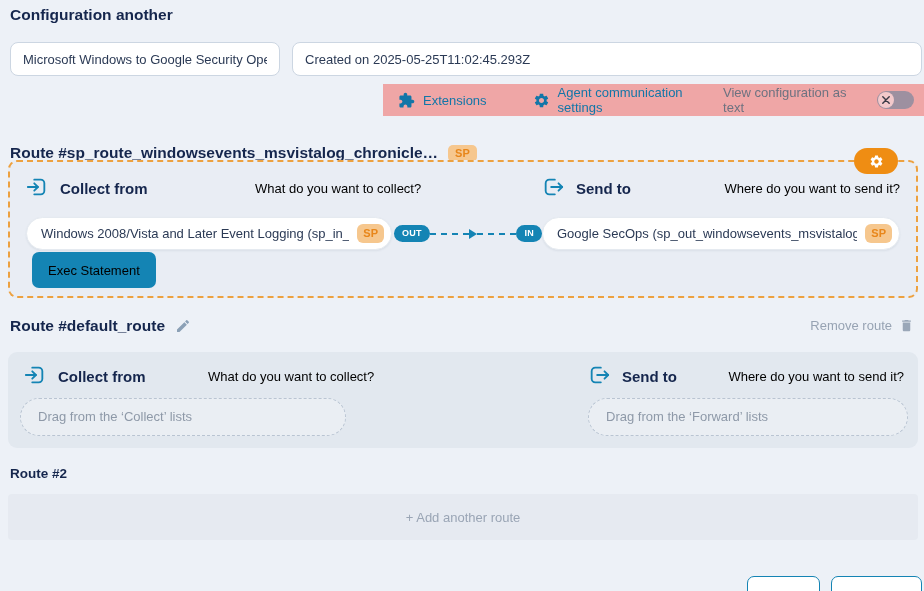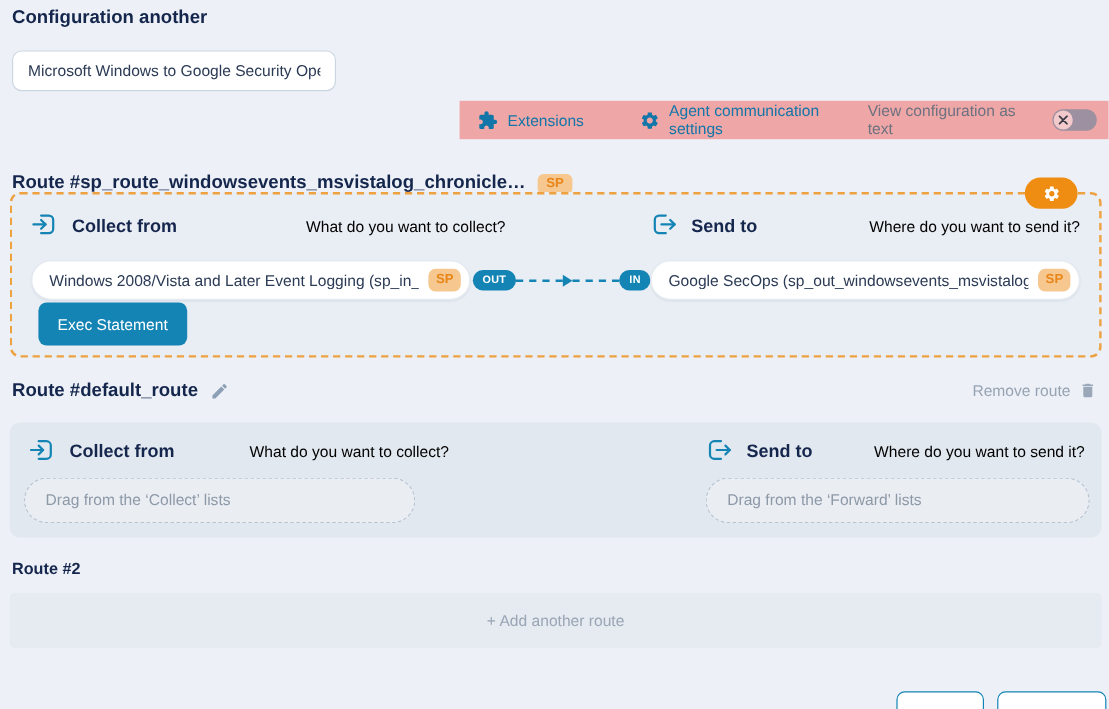--- a/index.html
+++ b/index.html
@@ -72,21 +72,21 @@
     background:#1484b4; color:#fff; font-size:9px; font-weight:bold; letter-spacing:.3px;
     padding:4px 8px; border-radius:9px; line-height:1; flex:0 0 auto;
   }
   .dash-seg { flex:1; border-top:2px dashed #1484b4; height:0; }
   .arrow-head {
     width:0; height:0; flex:0 0 auto;
     border-left:8px solid #1484b4; border-top:5px solid transparent; border-bottom:5px solid transparent;
   }
   .exec-btn {
     position:absolute; left:22px; top:90px; height:36px; padding:0 16px;
-    background:#1484b4; color:#ffffff; border:none; border-radius:7px;
+    background:#1484b4; color:#000000; border:none; border-radius:7px;
     font-family:"Liberation Sans",sans-serif; font-size:13px; cursor:pointer;
   }
   
   .drop-zone {
     position:absolute; top:46px; height:38px; border:1px dashed #b9c4d2; border-radius:19px;
     background:rgba(255,255,255,.28); color:#8e99a8; line-height:36px; padding-left:17px;
     white-space:nowrap; overflow:hidden;
   }
   .pencil-icon, .trash-icon { cursor:pointer; display:flex; }
   
@@ -107,20 +107,21 @@
 </style>
 </head>
 <body>
 
 <div id="app">
 
   <div class="page-title">Configuration another</div>
 
   <div class="fields-row">
     <input class="field name" type="text" value="Microsoft Windows to Google Security Ope" style="">
+    <input class="field created" type="text" value="Created on 2025-05-25T11:02:45.293Z" style="">
   </div>
 
   <div class="toolbar">
     <div class="tb-link first">
       <span>
         <svg width="17" height="17" viewBox="0 0 24 24" fill="#1276a8">
             <path d="M20.5 11H19V7c0-1.1-.9-2-2-2h-4V3.5C13 2.12 11.88 1 10.5 1S8 2.12 8 3.5V5H4c-1.1 0-1.99.9-1.99 2v3.8H3.5c1.49 0 2.7 1.21 2.7 2.7s-1.21 2.7-2.7 2.7H2V20c0 1.1.9 2 2 2h3.8v-1.5c0-1.49 1.21-2.7 2.7-2.7 1.49 0 2.7 1.21 2.7 2.7V22H17c1.1 0 2-.9 2-2v-4h1.5c1.38 0 2.5-1.12 2.5-2.5S21.88 11 20.5 11z"></path>
           </svg>
       </span>
       <span>Extensions</span>

